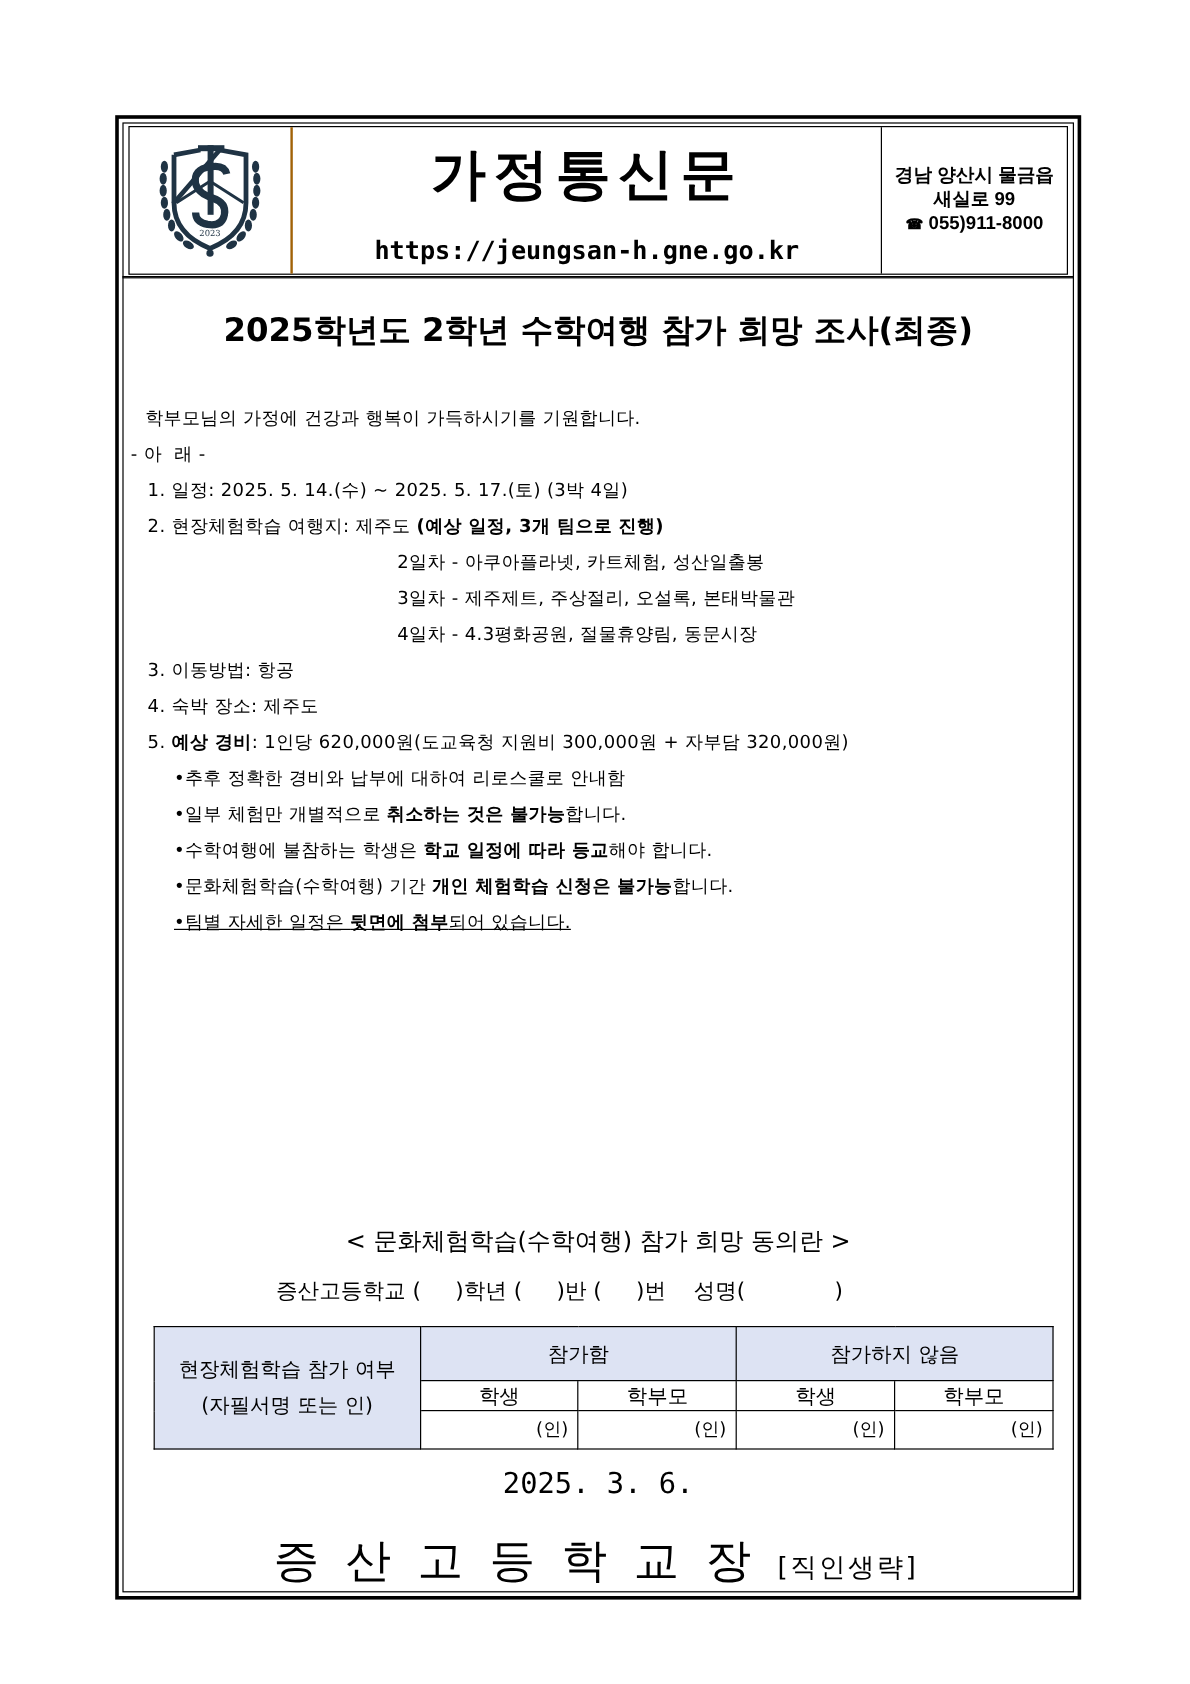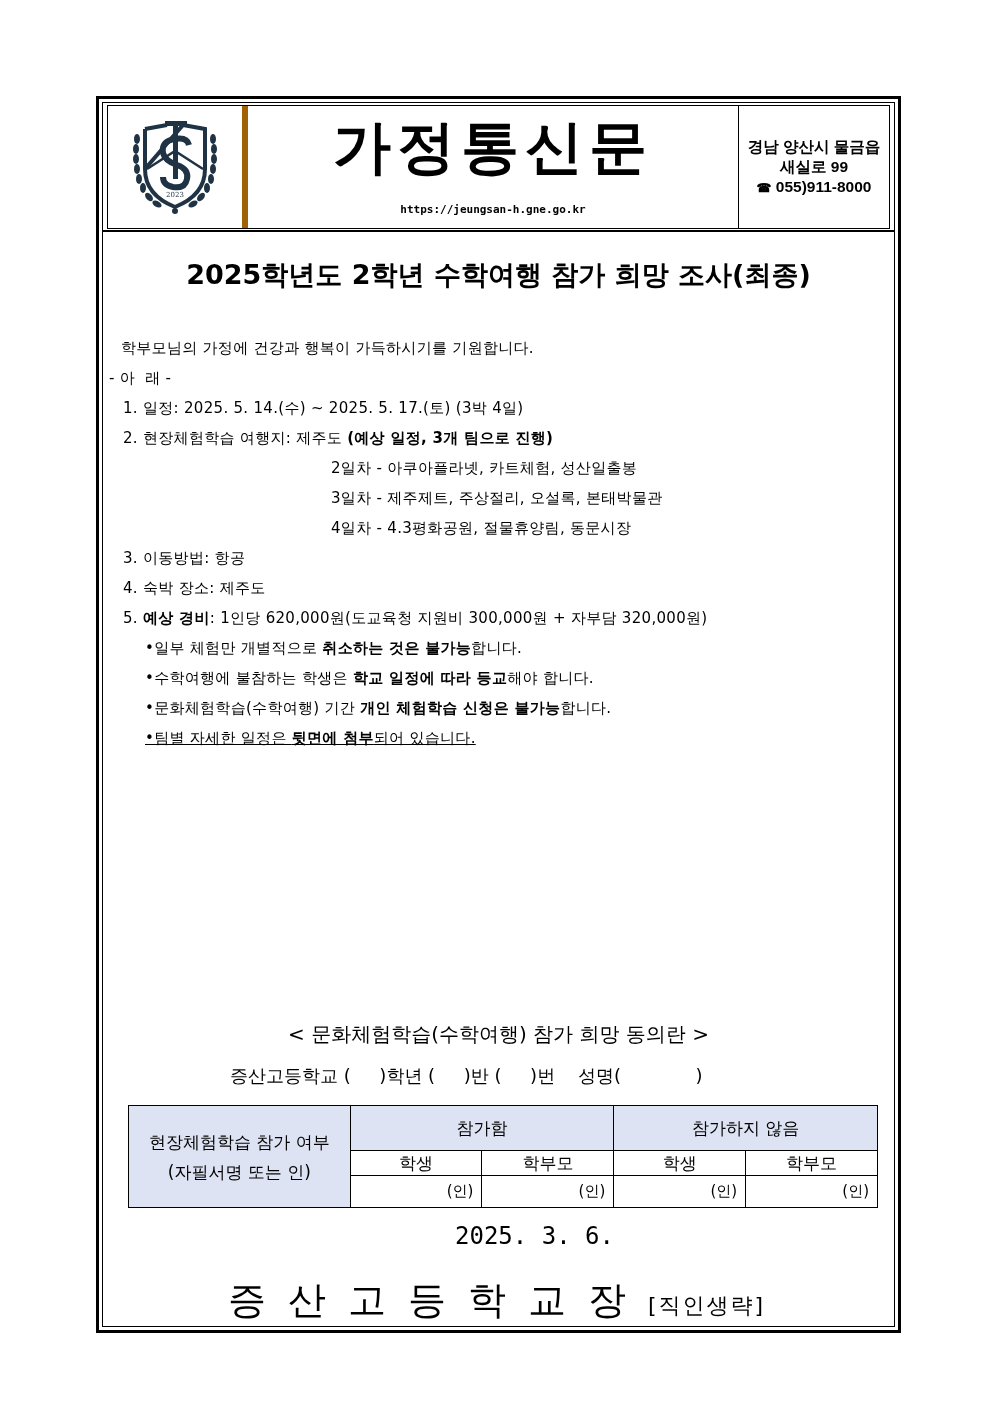--- a/index.html
+++ b/index.html
@@ -5,25 +5,25 @@
   html, body { margin: 0; padding: 0; background: #ffffff; }
   body { width: 992px; height: 1403px; position: relative; font-family: "DejaVu Sans", sans-serif; color: #000; }
 
   
   .frame-outer { position: absolute; left: 96px; top: 96px; width: 805px; height: 1237px; border: 3px solid #000; box-sizing: border-box; }
   .frame-inner { position: absolute; left: 102px; top: 102px; width: 793px; height: 1225px; border: 1px solid #000; box-sizing: border-box; }
 
   
   .header-box { position: absolute; left: 107px; top: 105px; width: 783px; height: 124px; border: 1px solid #000; box-sizing: border-box; display: flex; }
   .header-rule { position: absolute; left: 102px; top: 230px; width: 793px; height: 2px; border-top: 1px solid #000; border-bottom: 1px solid #000; box-sizing: border-box; }
-  .logo-cell { width: 134px; border-right: 6px solid #a16207; display: flex; align-items: center; justify-content: center; }
+  .logo-cell { width: 134px; border-right: 2px solid #a16207; display: flex; align-items: center; justify-content: center; }
   .title-cell { width: 490px; border-right: 1px solid #000; display: flex; flex-direction: column; align-items: center; justify-content: center; }
   .addr-cell { flex: 1; display: flex; flex-direction: column; align-items: center; justify-content: center; font-weight: bold; font-size: 15.5px; line-height: 20px; font-family: "Liberation Sans", sans-serif; }
-  .masthead { font-size: 58px; font-weight: bold; letter-spacing: 6px; line-height: 54px; margin-top: 6px; font-family: Liberation Mono, monospace; }
-  .url { font-size: 11px; font-weight: bold; margin-top: 24px; font-family: "DejaVu Sans Mono", monospace; letter-spacing: 0px; }
+  .masthead { font-size: 46px; font-weight: bold; letter-spacing: 6px; line-height: 54px; margin-top: 6px; font-family: Liberation Serif, serif; }
+  .url { font-size: 21px; font-weight: bold; margin-top: 24px; font-family: "DejaVu Sans Mono", monospace; letter-spacing: 0px; }
 
   .doc-title { position: absolute; left: 102px; width: 793px; top: 257px; text-align: center; font-size: 27px; font-weight: bold; font-family: "DejaVu Sans", sans-serif; }
 
   .body-text { position: absolute; left: 109px; top: 333px; width: 778px; font-size: 15px; line-height: 30px; font-family: "DejaVu Sans", sans-serif; letter-spacing: 0.3px; }
   .body-text p { margin: 0; text-align: justify; }
   .indent { text-indent: 12px; }
   .u { text-decoration: underline; }
   .b { font-weight: bold; }
 
   .center { text-align: center; }
@@ -32,21 +32,21 @@
   .bullet { padding-left: 36px; }
 
   .consent-heading { position: absolute; left: 102px; width: 793px; top: 1021px; text-align: center; font-size: 20px; }
   .student-line { position: absolute; left: 230px; top: 1064px; font-size: 18px; white-space: pre; }
 
   table.consent { position: absolute; left: 128px; top: 1105px; width: 750px; border-collapse: collapse; font-size: 17px; font-family: "DejaVu Sans", sans-serif; }
   table.consent td { border: 1px solid #000; text-align: center; padding: 0; }
   .shade { background: #dde3f3; }
   .seal { text-align: right !important; padding-right: 8px !important; font-size: 15px; }
 
-  .date { position: absolute; left: 102px; width: 793px; top: 1222px; text-align: center; font-size: 24px; font-family: "DejaVu Sans Mono", monospace; padding-left: 36px; }
+  .date { position: absolute; left: 102px; width: 793px; top: 1222px; text-align: center; font-size: 24px; font-family: "DejaVu Sans Mono", monospace; }
   .principal { position: absolute; left: 228px; top: 1275px; font-size: 38px; letter-spacing: 22px; white-space: nowrap; }
   .principal-seal { font-size: 22px; letter-spacing: 2px; }
 </style>
 </head>
 <body>
 
 <div class="frame-outer"></div>
 <div class="frame-inner"></div>
 
 <div class="header-box">
@@ -111,20 +111,21 @@
   <p class="center" style="white-space:pre;">- 아  래 -</p>
 
   <p class="item">1. 일정: 2025. 5. 14.(수) ~ 2025. 5. 17.(토) (3박 4일)</p>
   <p class="item"><span>2. 현장체험학습 여행지: 제주도 </span><span class="b">(예상 일정, 3개 팀으로 진행)</span></p>
   <p class="day">2일차 - 아쿠아플라넷, 카트체험, 성산일출봉</p>
   <p class="day">3일차 - 제주제트, 주상절리, 오설록, 본태박물관</p>
   <p class="day">4일차 - 4.3평화공원, 절물휴양림, 동문시장</p>
   <p class="item">3. 이동방법: 항공</p>
   <p class="item">4. 숙박 장소: 제주도</p>
   <p class="item"><span>5. </span><span class="b">예상 경비</span><span>: 1인당 620,000원(도교육청 지원비 300,000원 + 자부담 320,000원)</span></p>
+  <p class="bullet">•추후 정확한 경비와 납부에 대하여 리로스쿨로 안내함</p>
   <p class="bullet"><span>•일부 체험만 개별적으로 </span><span class="b">취소하는 것은 불가능</span><span>합니다.</span></p>
   <p class="bullet"><span>•수학여행에 불참하는 학생은 </span><span class="b">학교 일정에 따라 등교</span><span>해야 합니다.</span></p>
   <p class="bullet"><span>•문화체험학습(수학여행) 기간 </span><span class="b">개인 체험학습 신청은 불가능</span><span>합니다.</span></p>
   <p class="bullet"><span class="u"><span>•팀별 자세한 일정은 </span><span class="b">뒷면에 첨부</span><span>되어 있습니다.</span></span></p>
 </div>
 
 <div class="consent-heading">&lt; 문화체험학습(수학여행) 참가 희망 동의란 &gt;</div>
 <div class="student-line">증산고등학교 (     )학년 (     )반 (     )번    성명(             )</div>
 
 <table class="consent">

